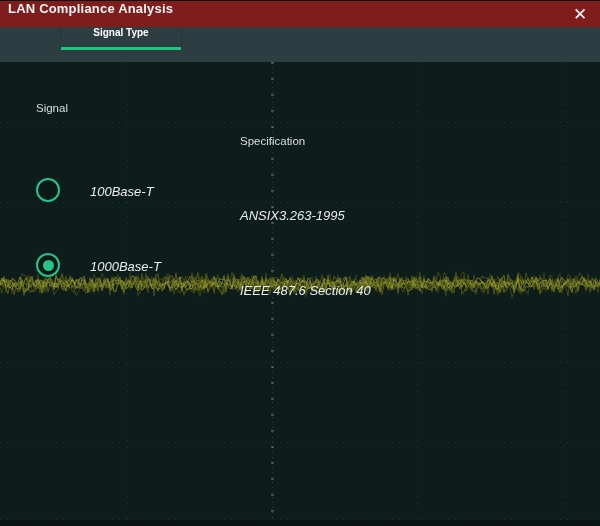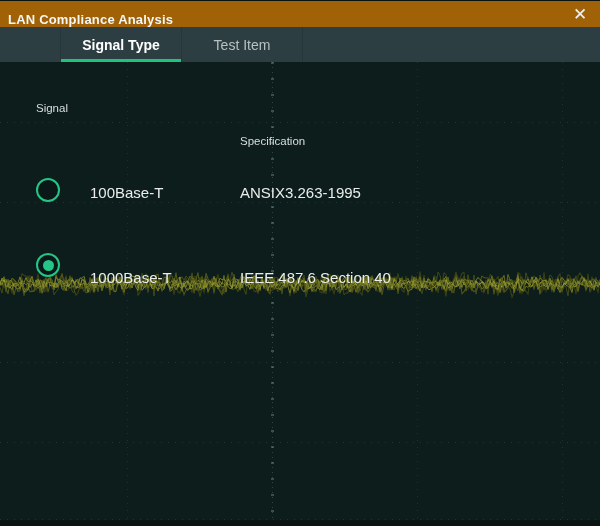--- a/index.html
+++ b/index.html
@@ -5,40 +5,40 @@
   html,body{margin:0;padding:0;background:#000;}
   #stage{
     position:relative;width:600px;height:526px;overflow:hidden;
     background:#0d1d1c;
     font-family:"Liberation Sans","DejaVu Sans",sans-serif;
     -webkit-font-smoothing:antialiased;
   }
   
   .titlebar{
     position:absolute;top:0;left:0;width:600px;height:27px;
-    background:#a16207;border-top:1px solid #0a1212;box-sizing:border-box;
-    display:flex;align-items:flex-end;
+    background:#7f1d1d;border-top:1px solid #0a1212;box-sizing:border-box;
+    display:flex;align-items:flex-start;
   }
   .titlebar .title{
     margin-left:8px;color:#f4f6f6;font-size:13px;font-weight:bold;letter-spacing:.2px;
   }
   .close-btn{
     position:absolute;right:6px;top:0;width:28px;height:27px;
     display:flex;align-items:center;justify-content:center;
     color:#eef2f3;font-size:17px;font-weight:300;cursor:pointer;line-height:1;
   }
   
   .tabbar{
     position:absolute;top:27px;left:0;width:600px;height:35px;
     background:#2d3e42;display:flex;padding-left:60px;box-sizing:border-box;
   }
   .tab{
-    position:relative;width:120px;height:35px;
-    display:flex;align-items:center;justify-content:center;
-    color:#b7c1c2;font-size:14px;cursor:pointer;
+    position:relative;width:120px;height:23px;
+    display:flex;justify-content:center;
+    color:#b7c1c2;font-size:10px;cursor:pointer;
     border-left:1px solid rgba(0,0,0,0.12);
   }
   .tab:last-child{border-right:1px solid rgba(0,0,0,0.12);}
   .tab.active{color:#ffffff;font-weight:bold;}
   .tab .underline{
     display:none;position:absolute;left:0;bottom:0;width:100%;height:3px;
     background:#1ec47e;
   }
   .tab.active .underline{display:block;}
   
@@ -58,50 +58,46 @@
     content:"";position:absolute;left:-1px;top:0;width:3px;height:100%;
     background-image:repeating-linear-gradient(to bottom,rgba(190,230,225,0.25) 0 2px,transparent 2px 16px);
   }
   .bottom-strip{position:absolute;left:0;top:458px;width:600px;height:6px;background:#0a1413;}
   
   #wave{position:absolute;left:0;top:206px;width:600px;height:32px;}
   
   .col-head{position:absolute;color:#d8dedd;font-size:11.5px;}
   .head-signal{left:36px;top:40px;}
   .head-spec{left:240px;top:40px;margin-top:33px;}
-  .row-label{position:absolute;color:#e9edec;font-size:15px;}
+  .row-label{position:absolute;color:#e9edec;font-size:13px;font-style:italic;}
   .radio{
     position:absolute;left:36px;width:24px;height:24px;border-radius:50%;
     border:2px solid #25c487;box-sizing:border-box;cursor:pointer;
     display:flex;align-items:center;justify-content:center;background:rgba(6,20,18,0.35);
   }
   .radio .dot{display:none;width:11px;height:11px;border-radius:50%;background:#25c487;}
   .radio.checked .dot{display:block;}
   .r1{top:116px;} .r2{top:191px;}
-  .t1{top:122px;} .t2{top:207px;}
-  .c-signal{left:90px;} .c-spec{left:240px;}
+  .t1{top:122px;} .t2{top:197px;}
+  .c-signal{left:90px;} .c-spec{left:240px;margin-top:24px;}
 </style>
 </head>
 <body>
 
 <div id="stage">
 
   <div class="titlebar">
     <span class="title">LAN Compliance Analysis</span>
     <span class="close-btn">✕</span>
   </div>
 
   <div class="tabbar">
     <div class="tab active">
       <span>Signal Type</span>
       <div class="underline"></div>
-    </div>
-    <div class="tab">
-      <span>Test Item</span>
-
     </div>
   </div>
 
   <div class="screen">
 
     <div class="hline" style="top:60px"></div>
     <div class="hline" style="top:140px"></div>
     <div class="hline" style="top:220px"></div>
     <div class="hline" style="top:300px"></div>
     <div class="hline" style="top:380px"></div>

